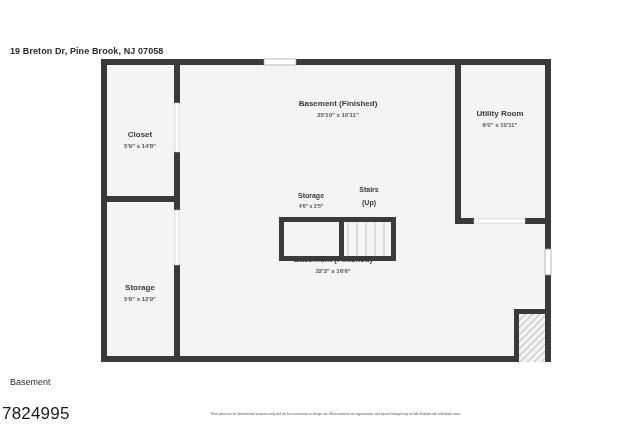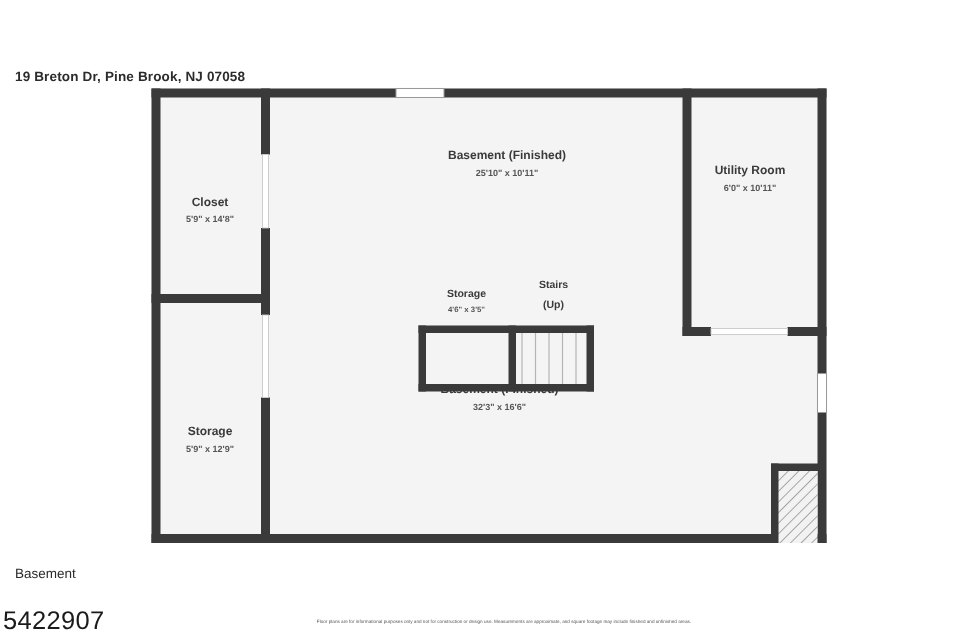--- a/index.html
+++ b/index.html
@@ -221,15 +221,15 @@
         <text class="room-name" x="140" y="250">Storage</text>
         <text class="room-dims" x="140" y="261">5'9" x 12'9"</text>
       </g>
 
     </g>
   </svg>
 </div>
 
 <div id="floor-label">Basement</div>
 
-<div id="listing-id">5422907</div>
+<div id="listing-id">7824995</div>
 
 <div id="disclaimer">Floor plans are for informational purposes only and not for construction or design use. Measurements are approximate, and square footage may include finished and unfinished areas.</div>
 
 </body></html>

